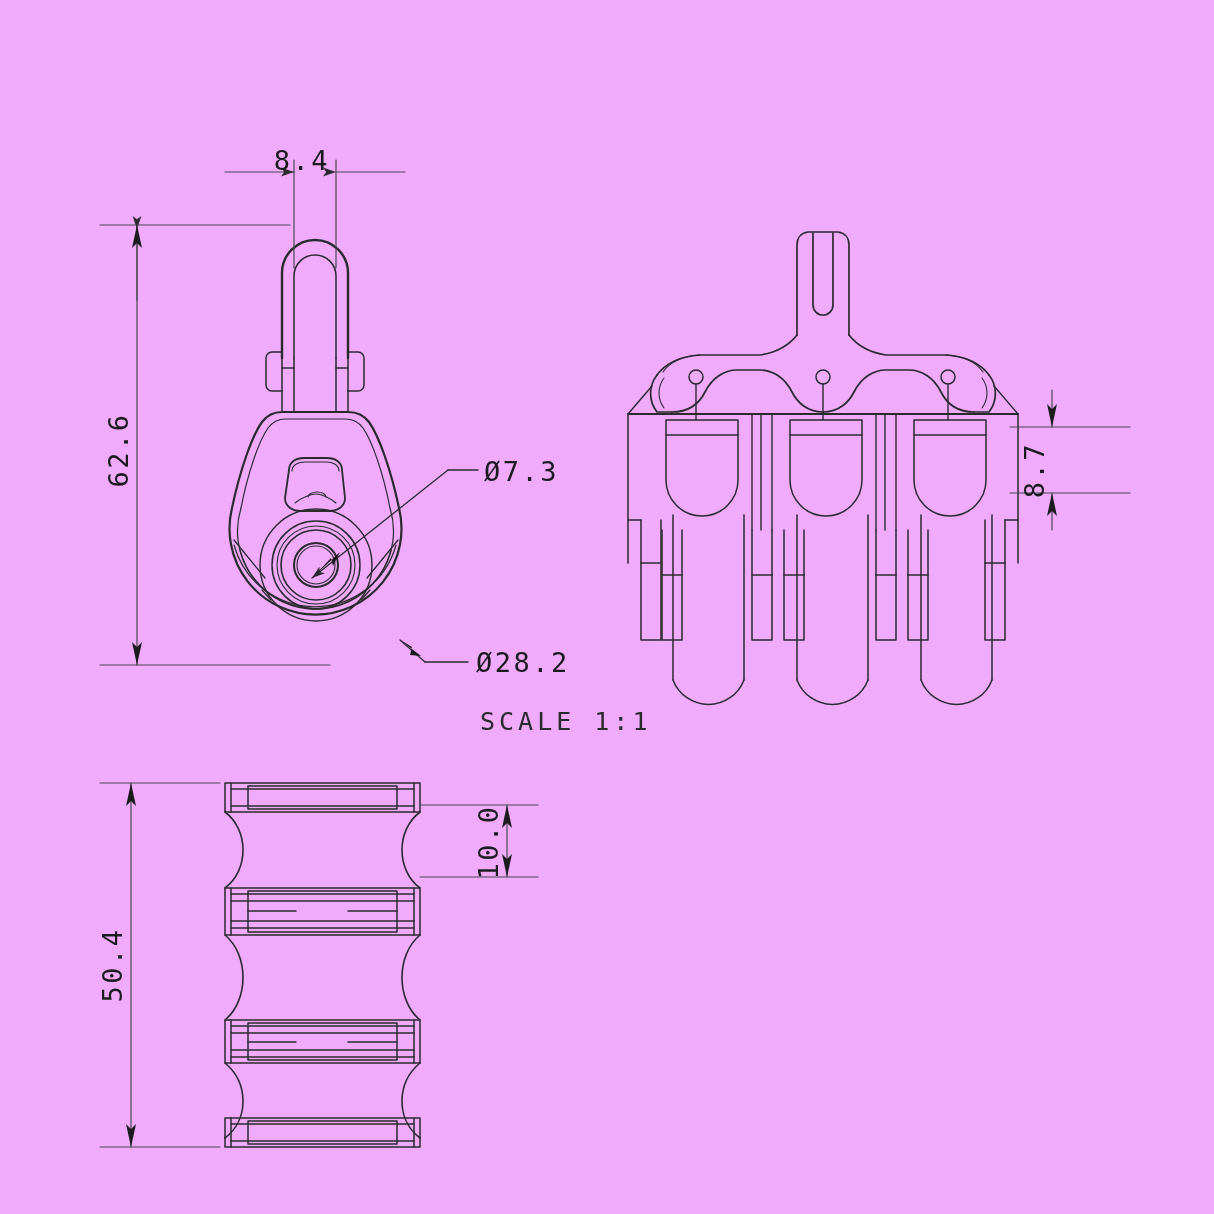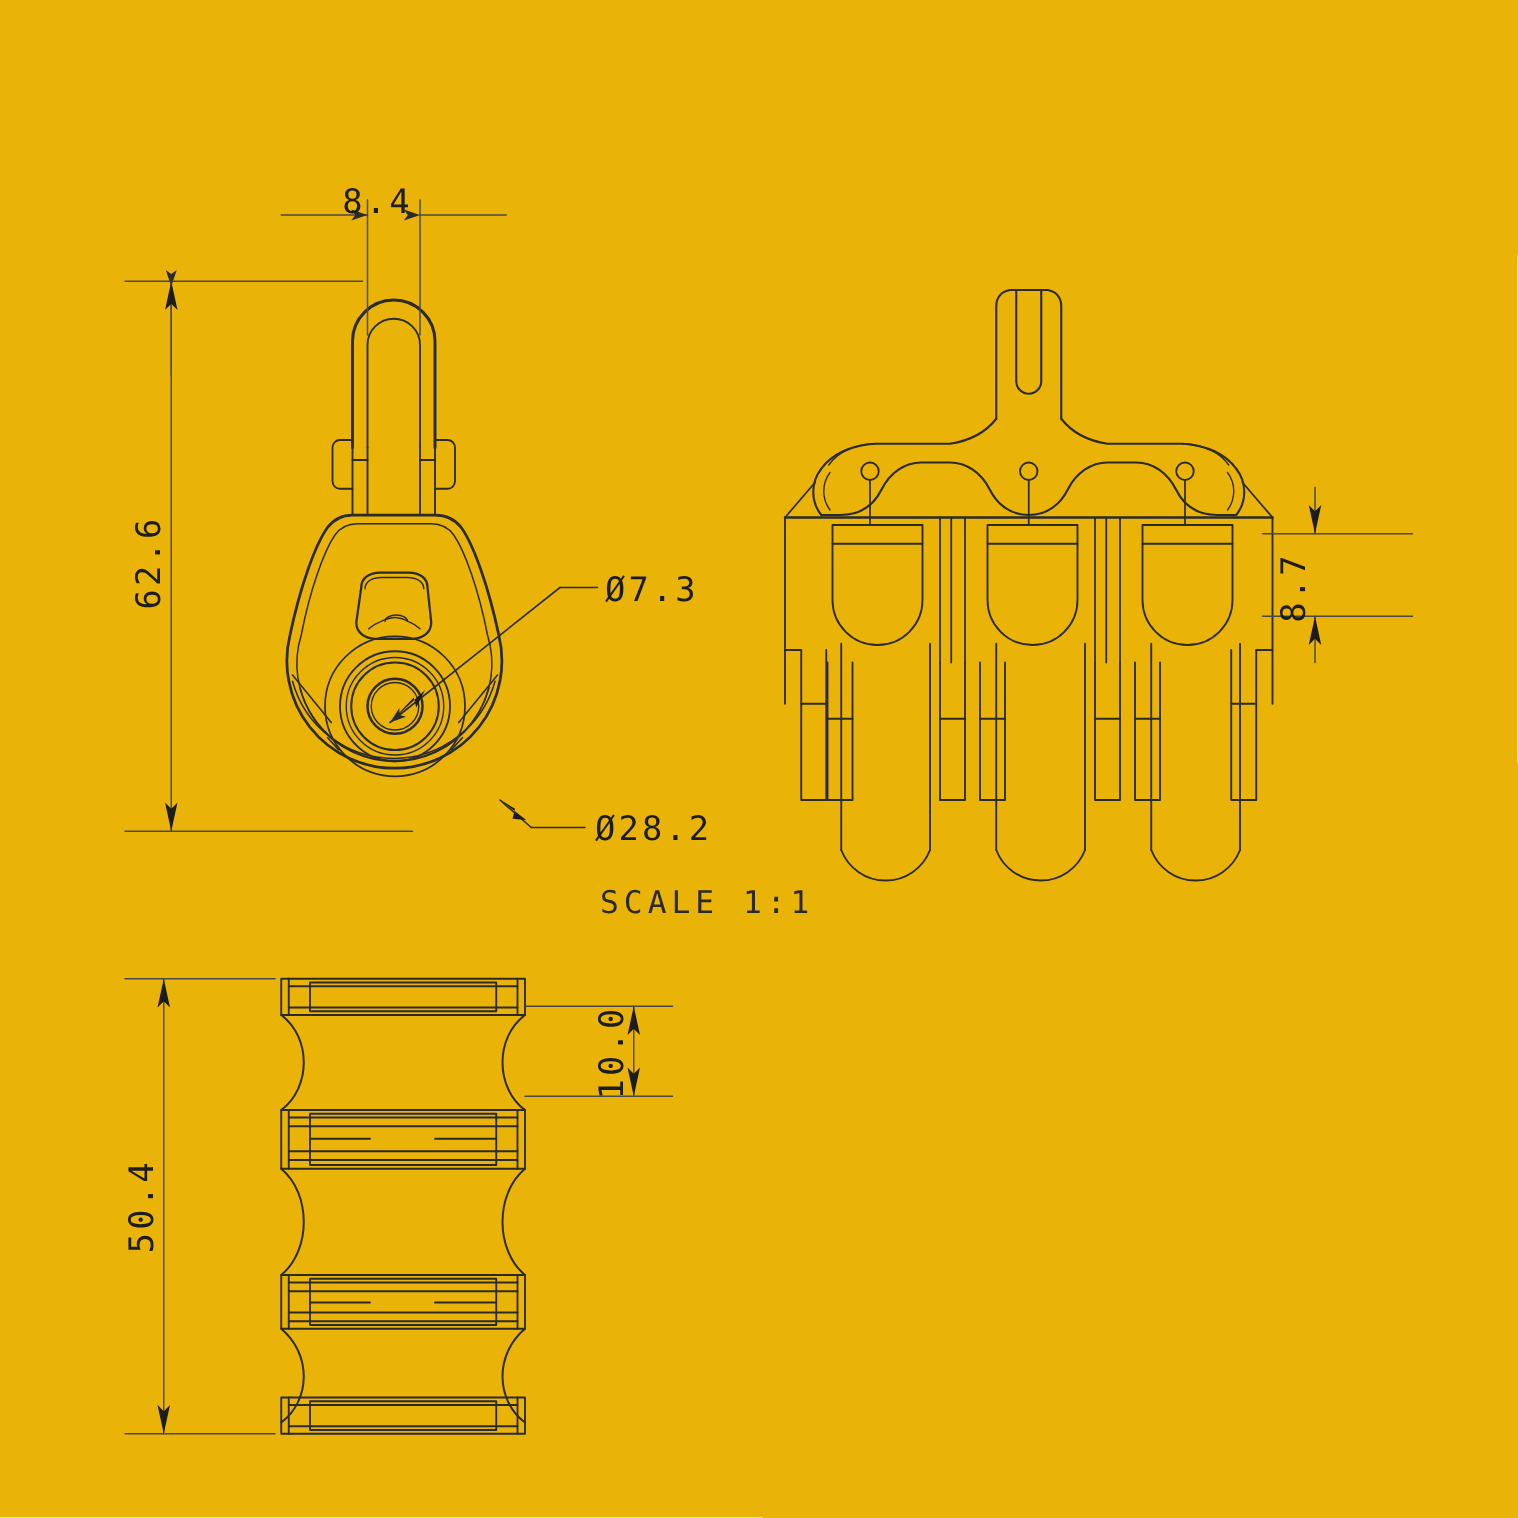--- a/index.html
+++ b/index.html
@@ -11,21 +11,21 @@
   body {
     width: 1214px;
     height: 1214px;
     overflow: hidden;
     font-family: "DejaVu Sans Mono", "Liberation Mono", monospace;
   }
   #drawing-sheet {
     position: relative;
     width: 1214px;
     height: 1214px;
-    background: #eab308;
+    background: #f0abfc;
   }
   #drawing-sheet svg {
     display: block;
   }
   .dim-text {
     font-family: "DejaVu Sans Mono", "Liberation Mono", monospace;
     font-size: 27px;
     fill: #1c1c1c;
     letter-spacing: 2.5px;
   }

